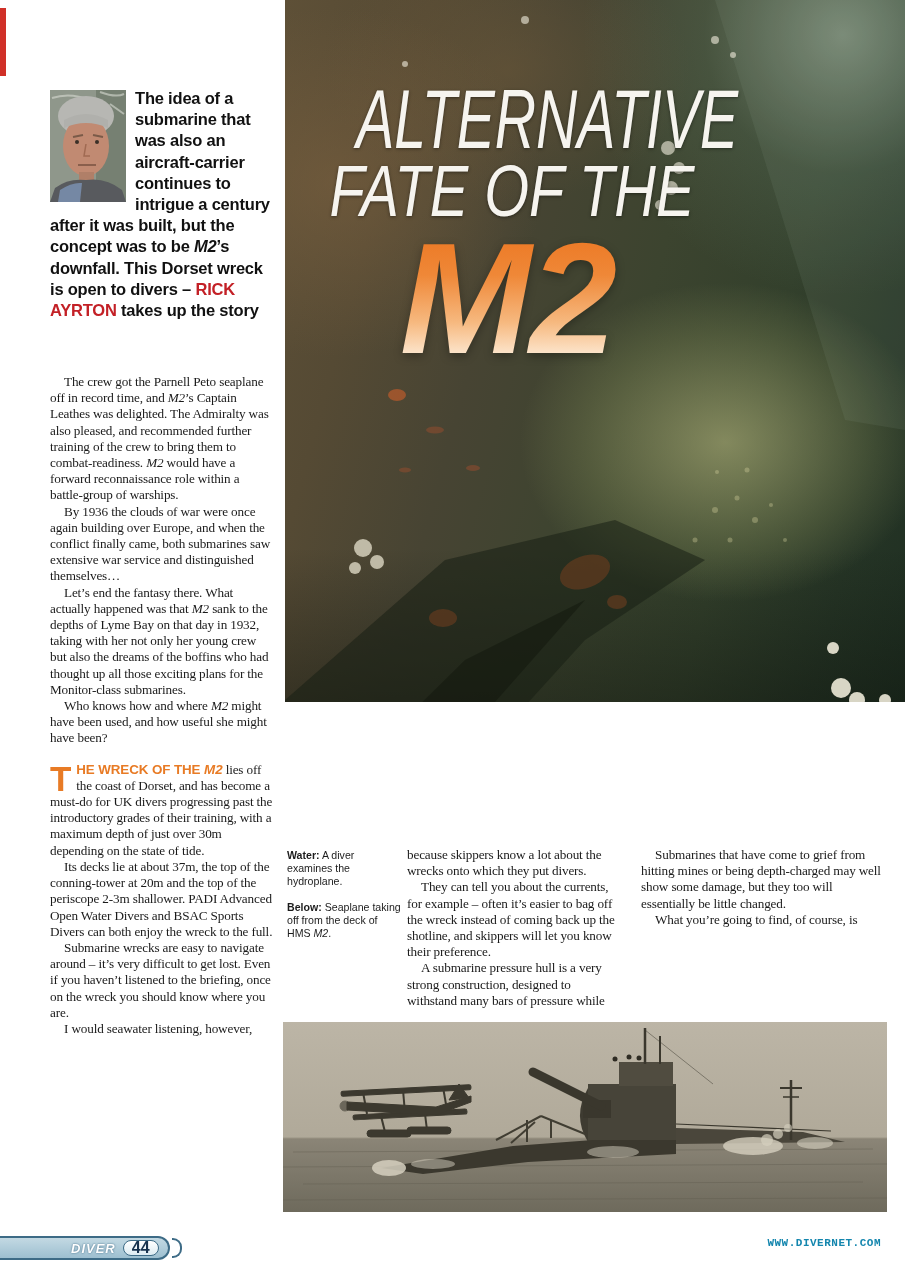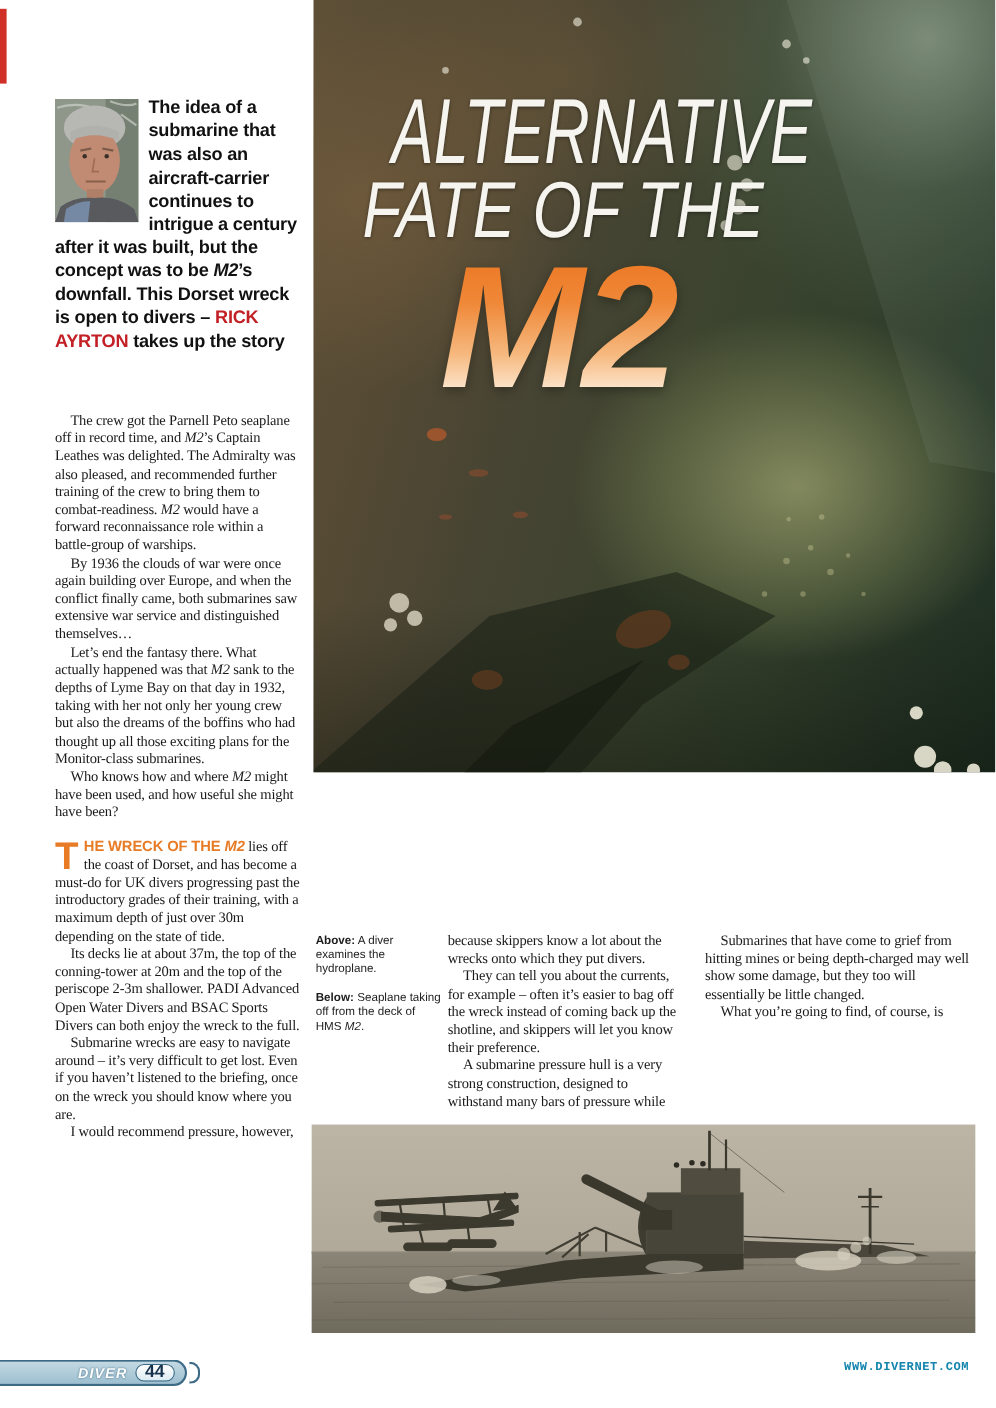--- a/index.html
+++ b/index.html
@@ -183,26 +183,26 @@
     <div>
       <p class="ind">The crew got the Parnell Peto seaplane off in record time, and <i>M2</i>’s Captain Leathes was delighted. The Admiralty was also pleased, and recommended further training of the crew to bring them to combat-readiness. <i>M2</i> would have a forward reconnaissance role within a battle-group of warships.</p>
       <p class="ind">By 1936 the clouds of war were once again building over Europe, and when the conflict finally came, both submarines saw extensive war service and distinguished themselves…</p>
       <p class="ind">Let’s end the fantasy there. What actually happened was that <i>M2</i> sank to the depths of Lyme Bay on that day in 1932, taking with her not only her young crew but also the dreams of the boffins who had thought up all those exciting plans for the Monitor-class submarines.</p>
       <p class="ind">Who knows how and where <i>M2</i> might have been used, and how useful she might have been?</p>
     </div>
     <div class="section2">
       <p><span class="dc2">T</span><span class="lead">HE WRECK OF THE <i>M2</i></span><span> lies off the coast of Dorset, and has become a must-do for UK divers progressing past the introductory grades of their training, with a maximum depth of just over 30m depending on the state of tide.</span></p>
       <p class="ind">Its decks lie at about 37m, the top of the conning-tower at 20m and the top of the periscope 2-3m shallower. PADI Advanced Open Water Divers and BSAC Sports Divers can both enjoy the wreck to the full.</p>
       <p class="ind">Submarine wrecks are easy to navigate around – it’s very difficult to get lost. Even if you haven’t listened to the briefing, once on the wreck you should know where you are.</p>
-      <p class="ind">I would recommend pressure, however,</p>
+      <p class="ind">I would seawater listening, however,</p>
     </div>
   </div>
 
   <div class="captions">
-    <p><b>Above:</b> A diver examines the hydroplane.</p>
+    <p><b>Water:</b> A diver examines the hydroplane.</p>
     <p><b>Below:</b> Seaplane taking off from the deck of HMS <i>M2</i>.</p>
   </div>
 
   <div class="col col2">
     <p>because skippers know a lot about the wrecks onto which they put divers.</p>
     <p class="ind">They can tell you about the currents, for example – often it’s easier to bag off the wreck instead of coming back up the shotline, and skippers will let you know their preference.</p>
     <p class="ind">A submarine pressure hull is a very strong construction, designed to withstand many bars of pressure while</p>
   </div>
 
   <div class="col col3">

